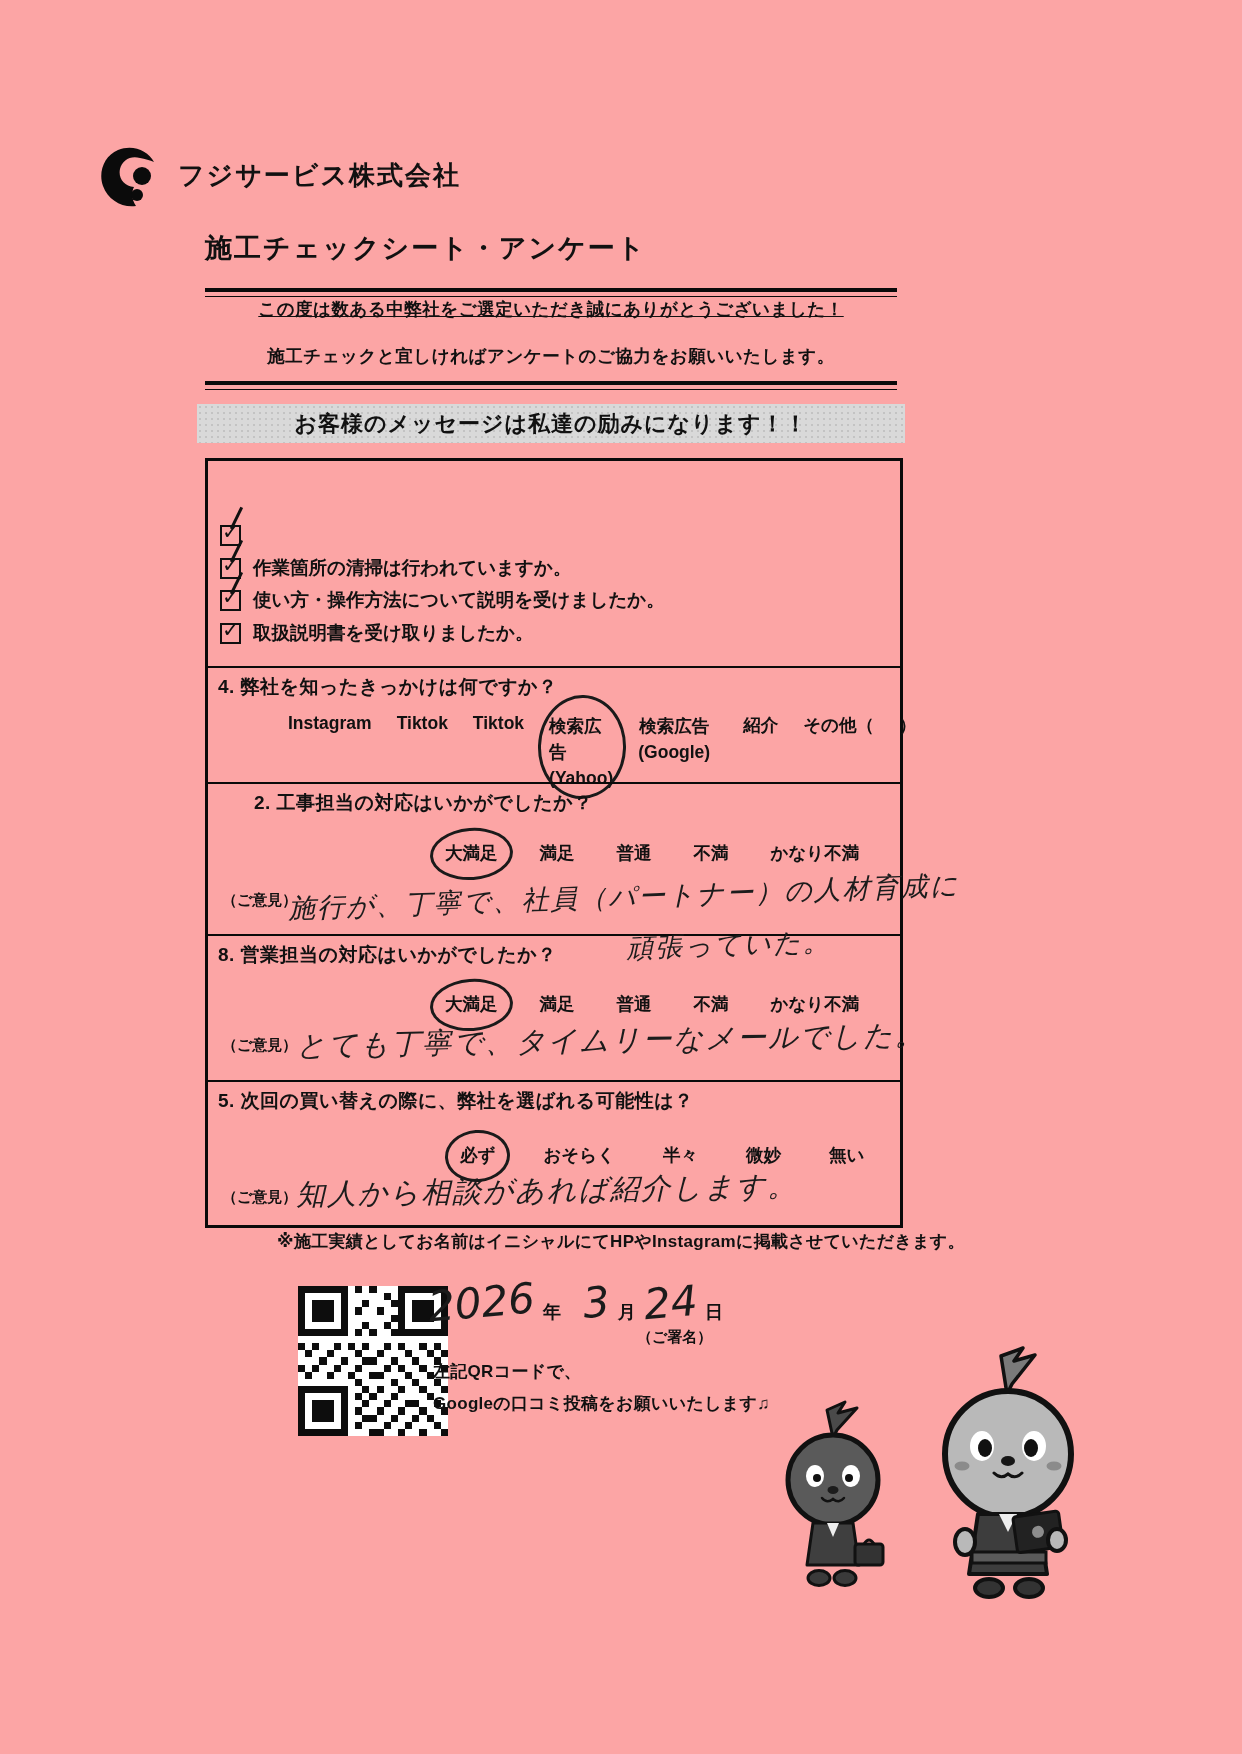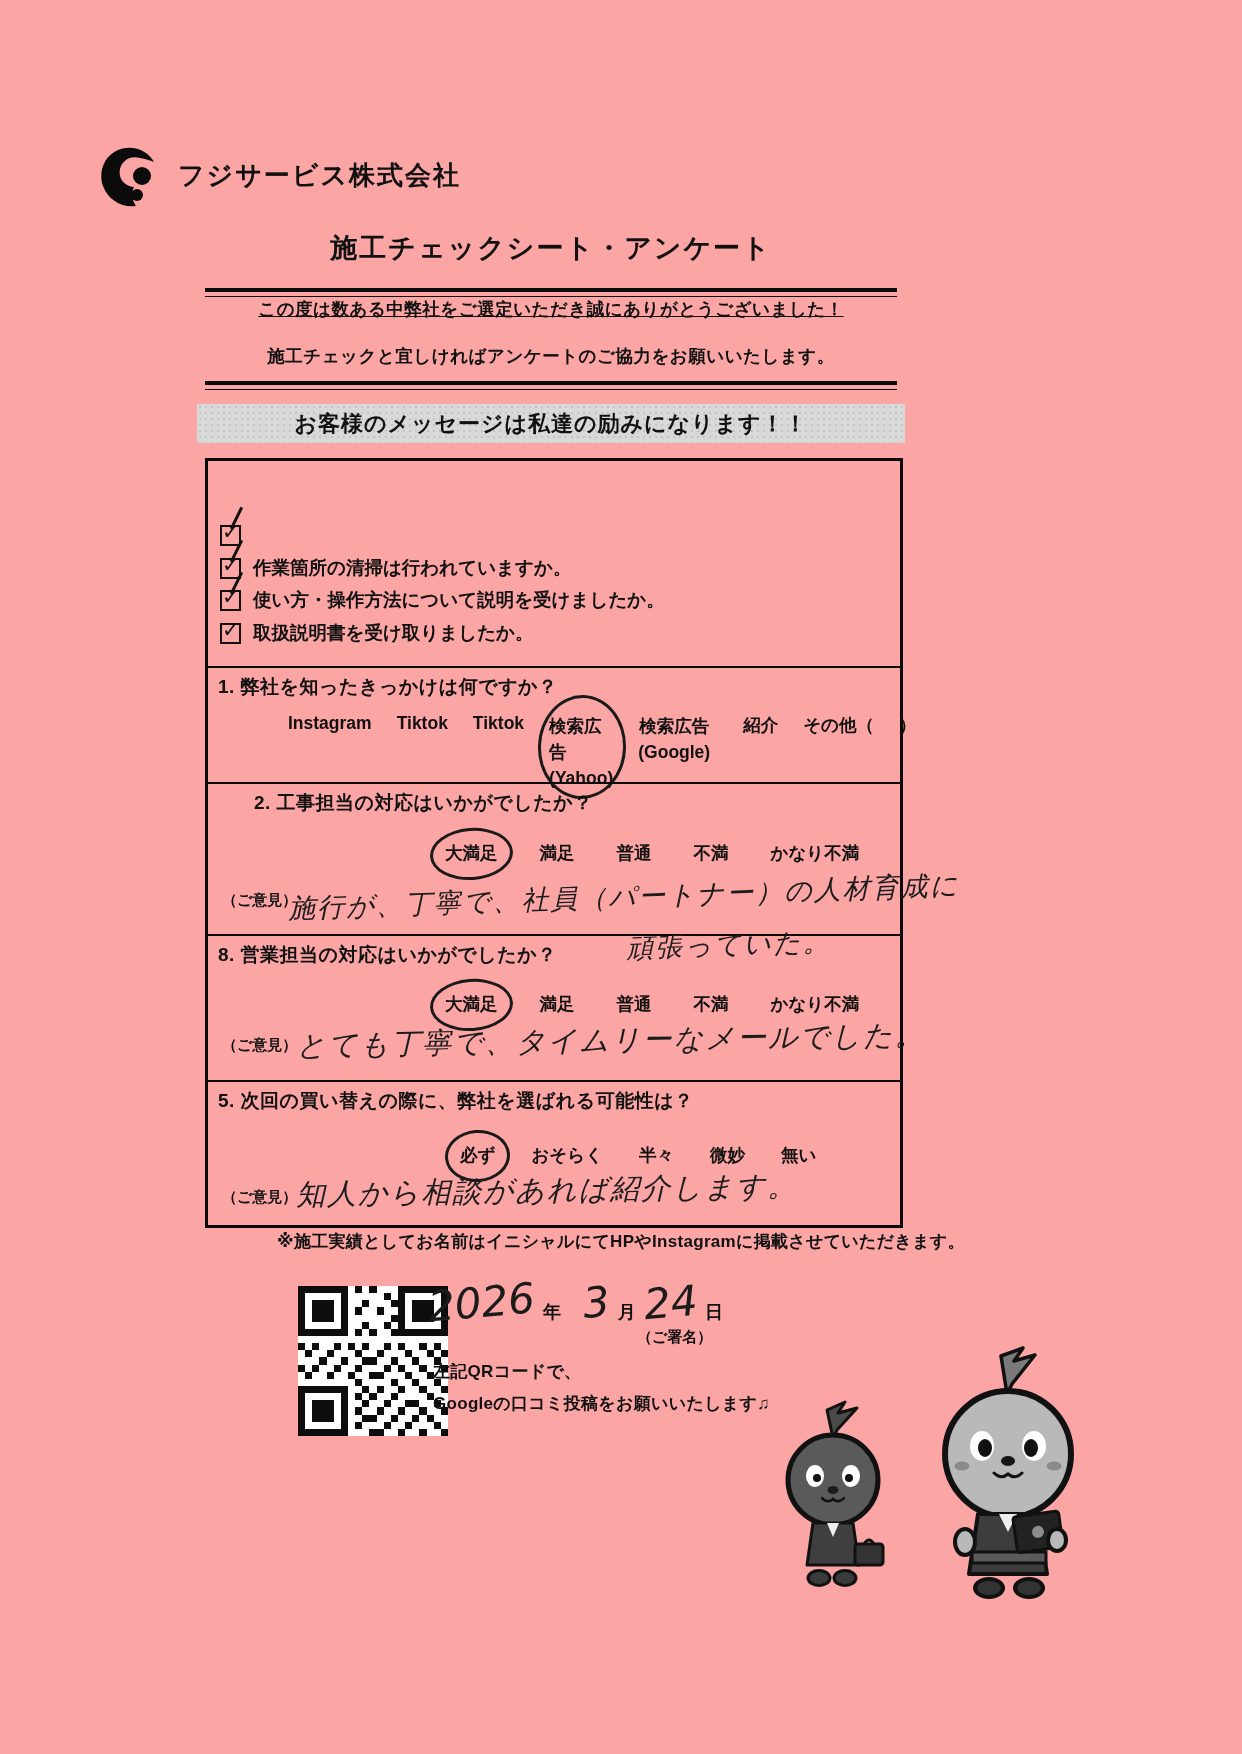--- a/index.html
+++ b/index.html
@@ -5,21 +5,21 @@
   html,body{margin:0;padding:0;background:#e9e9e9;}
   .page{
     position:relative; width:1242px; height:1754px; margin:0 auto;
     background:#fca5a5; color:#111;
     font-family:"Liberation Sans","DejaVu Sans",sans-serif;
     overflow:hidden;
   }
   .abs{position:absolute;}
   
   .company-name{font-size:26px;font-weight:700;letter-spacing:2px;}
-  .doc-title{width:692px;text-align:center;font-size:27px;font-weight:700;letter-spacing:2px;}
+  .doc-title{width:692px;font-size:27px;font-weight:700;letter-spacing:2px;}
   .dbl-rule{width:692px;height:4px;border-top:4.5px solid #0a0a0a;border-bottom:1.5px solid #0a0a0a;}
   .intro-line{width:692px;text-align:center;font-size:17.5px;font-weight:600;letter-spacing:.5px;}
   .banner{
     width:708px;height:39px;display:flex;align-items:center;justify-content:center;
     background-color:#d9d9d9;
     background-image:radial-gradient(#c3c3c3 1px, transparent 1.2px);
     background-size:6px 6px;
     font-size:22px;font-weight:700;letter-spacing:1px;
   }
   
@@ -104,21 +104,21 @@
       <div class="check-row">
         <span class="cb">
           <span class="cb-mark">✓</span>
         </span>
         <span>取扱説明書を受け取りましたか。</span>
       </div>
     </div>
 
     <div class="divider" style="top:205px;"></div>
 
-    <div class="abs q-head" style="left:10px;top:213px;">1. 弊社を知ったきっかけは何ですか？</div>
+    <div class="abs q-head" style="left:10px;top:213px;">4. 弊社を知ったきっかけは何ですか？</div>
     <div class="abs opts" style="left:80px;top:252px;right:14px;gap:25px;">
       <span class="opt">Instagram</span>
       <span class="opt">Tiktok</span>
       <span class="opt">Tiktok</span>
       <span class="q1cell sel">
         <span>検索広告</span>
         <span>(Yahoo)</span>
       </span>
       <span class="q1cell">
         <span>検索広告</span>
@@ -152,21 +152,21 @@
       <span class="opt">普通</span>
       <span class="opt">不満</span>
       <span class="opt">かなり不満</span>
     </div>
     <div class="abs comment-label" style="left:14px;top:575px;">（ご意見）</div>
     <div class="abs hw hw-29" style="left:88px;top:560px;z-index:3;">とても丁寧で、タイムリーなメールでした。</div>
 
     <div class="divider" style="top:619px;"></div>
 
     <div class="abs q-head" style="left:10px;top:627px;">5. 次回の買い替えの際に、弊社を選ばれる可能性は？</div>
-    <div class="abs opts" style="left:252px;top:682px;gap:36px;">
+    <div class="abs opts" style="left:252px;top:682px;gap:48px;">
       <span class="opt circ">必ず</span>
       <span class="opt">おそらく</span>
       <span class="opt">半々</span>
       <span class="opt">微妙</span>
       <span class="opt">無い</span>
     </div>
     <div class="abs comment-label" style="left:14px;top:727px;">（ご意見）</div>
     <div class="abs hw hw-29" style="left:88px;top:710px;z-index:3;">知人から相談があれば紹介します。</div>
   </div>
 

